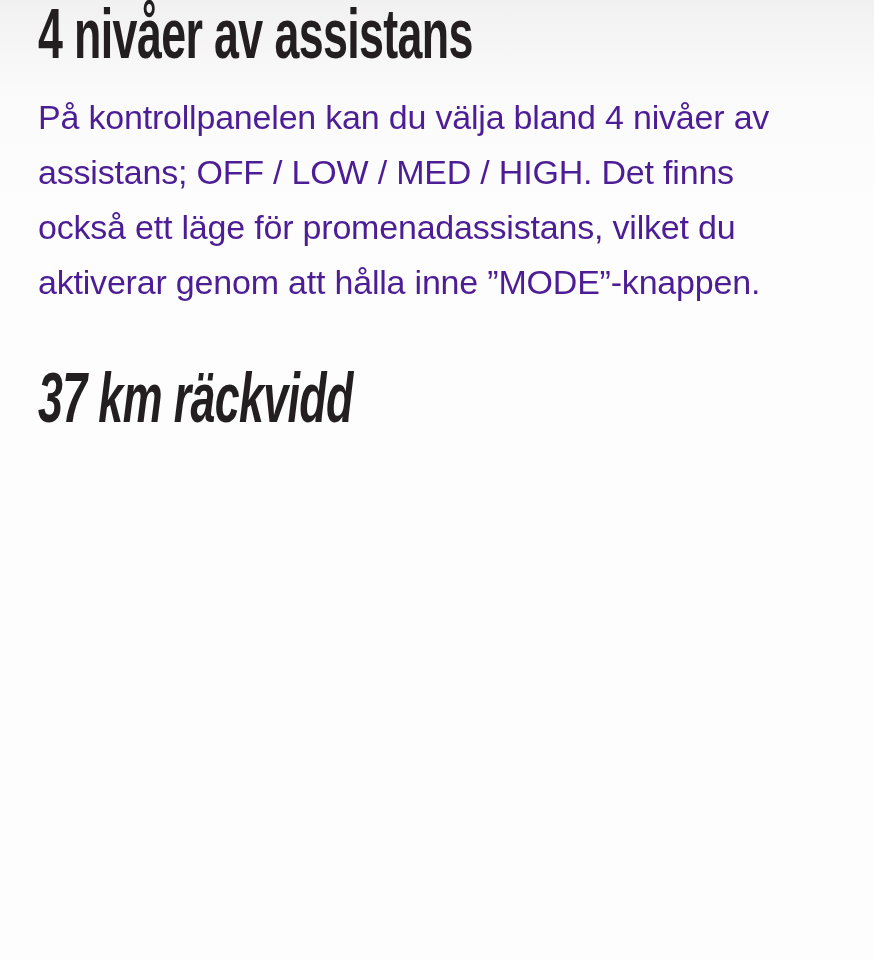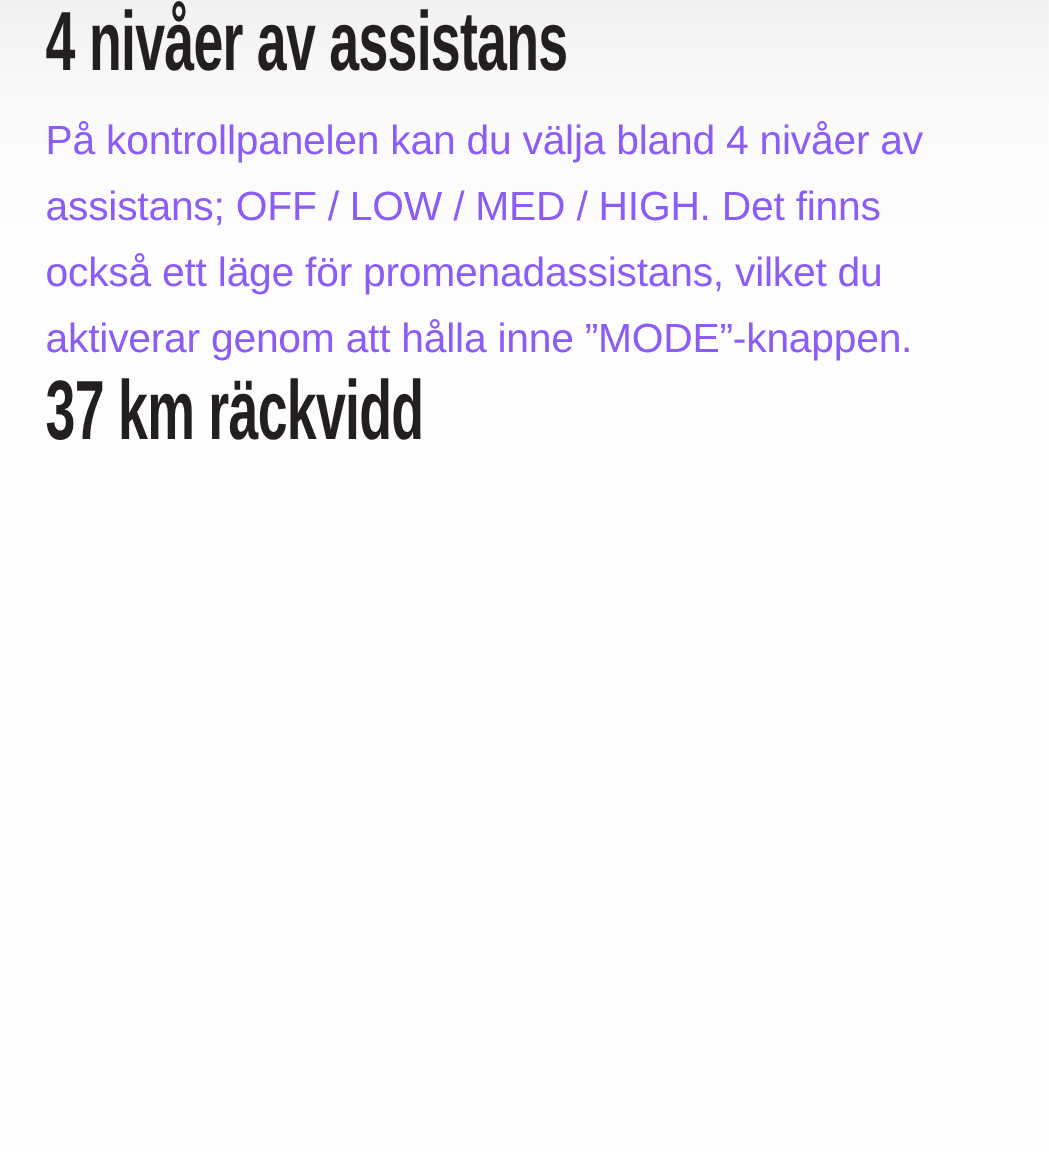--- a/index.html
+++ b/index.html
@@ -14,40 +14,42 @@
     font-family: "Liberation Sans", sans-serif;
     -webkit-font-smoothing: antialiased;
   }
   .page {
     box-sizing: border-box;
     width: 874px;
     height: 960px;
     padding: 2px 8px 0 38px;
   }
   .section + .section {
+    margin-top: 56px;
+    font-style: italic;
   }
   .section-heading {
     margin: 0;
     color: #231f20;
     font-size: 70px;
     font-weight: bold;
     line-height: 64px;
     letter-spacing: -1px;
     white-space: nowrap;
     display: inline-block;
     transform: scaleX(0.64);
     transform-origin: 0 50%;
   }
   .heading-row {
     height: 64px;
     overflow: visible;
   }
   .section-body {
     margin: 24px 0 0 0;
-    color: #8b5cf6;
+    color: #4c1d95;
     font-size: 34px;
     line-height: 55px;
     letter-spacing: -0.2px;
     white-space: pre-line;
   }
 </style>
 </head>
 <body>
 
 <main class="page">

